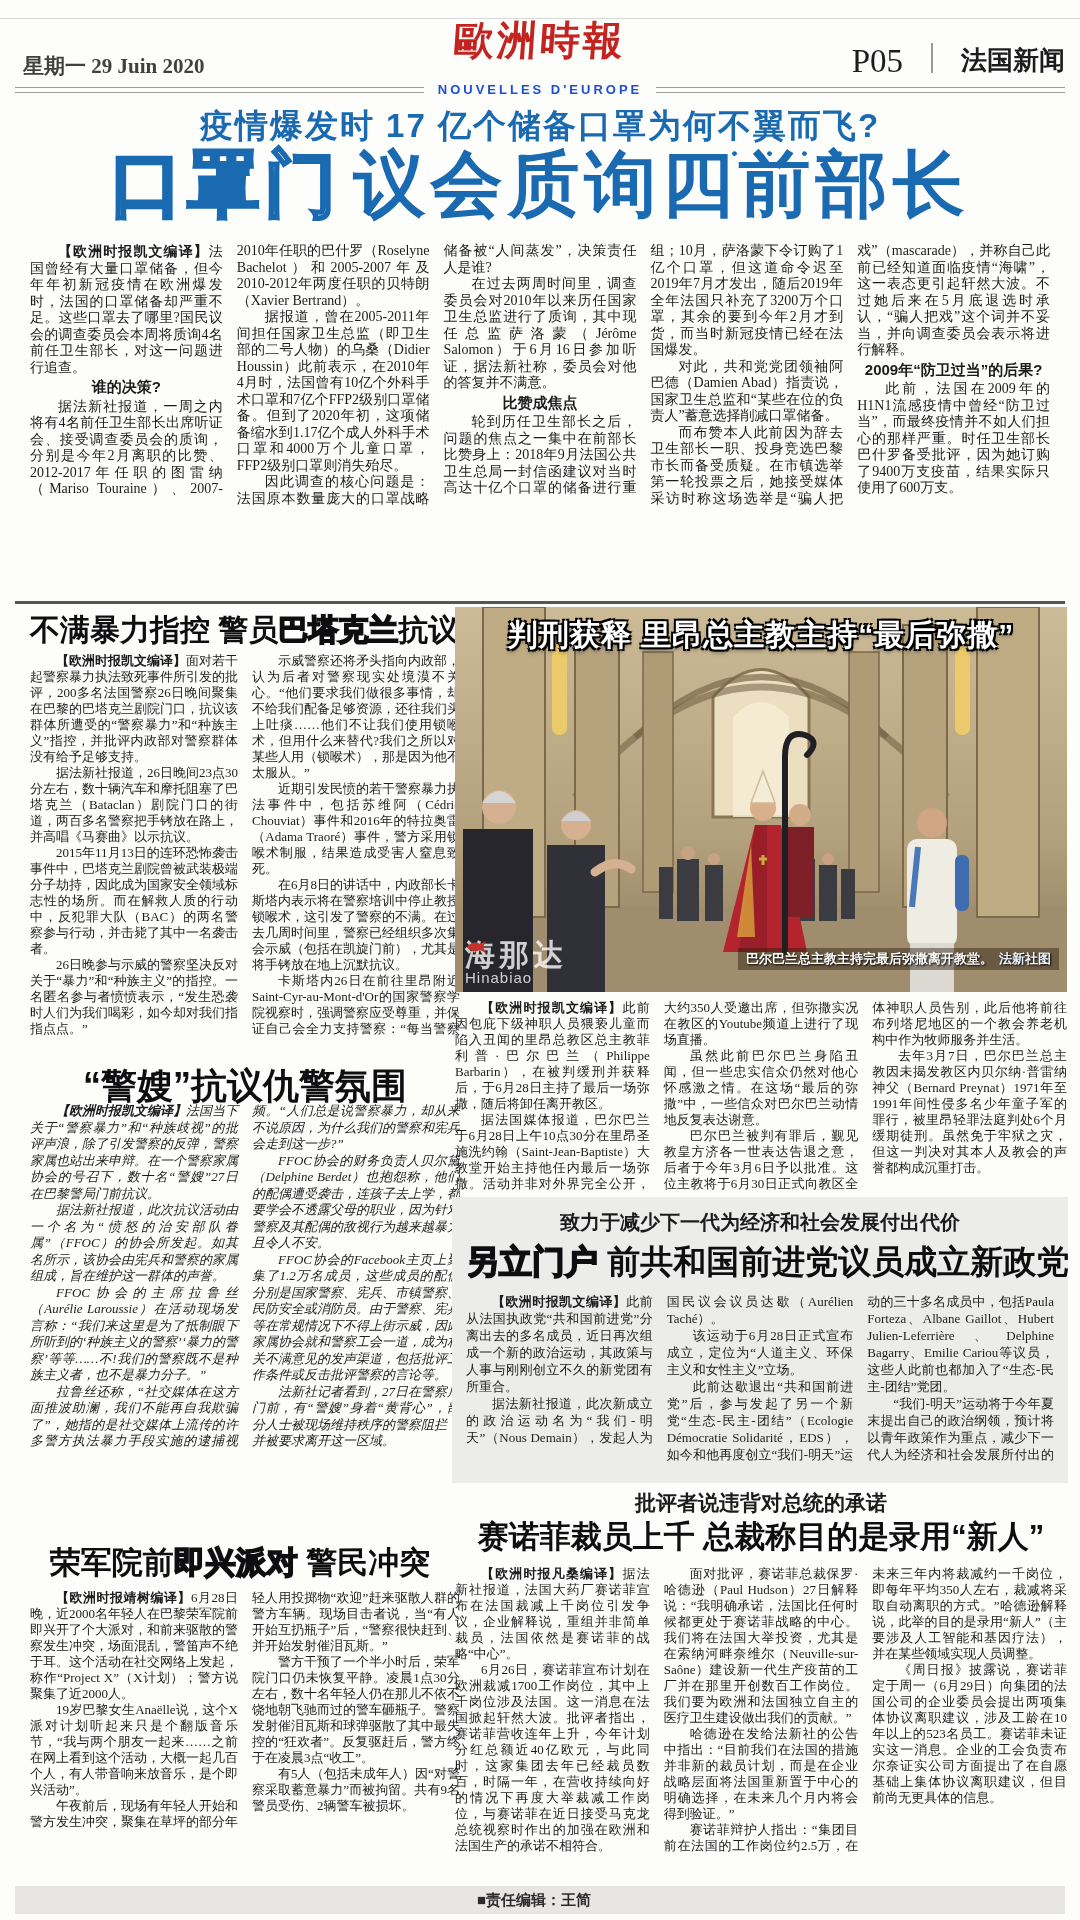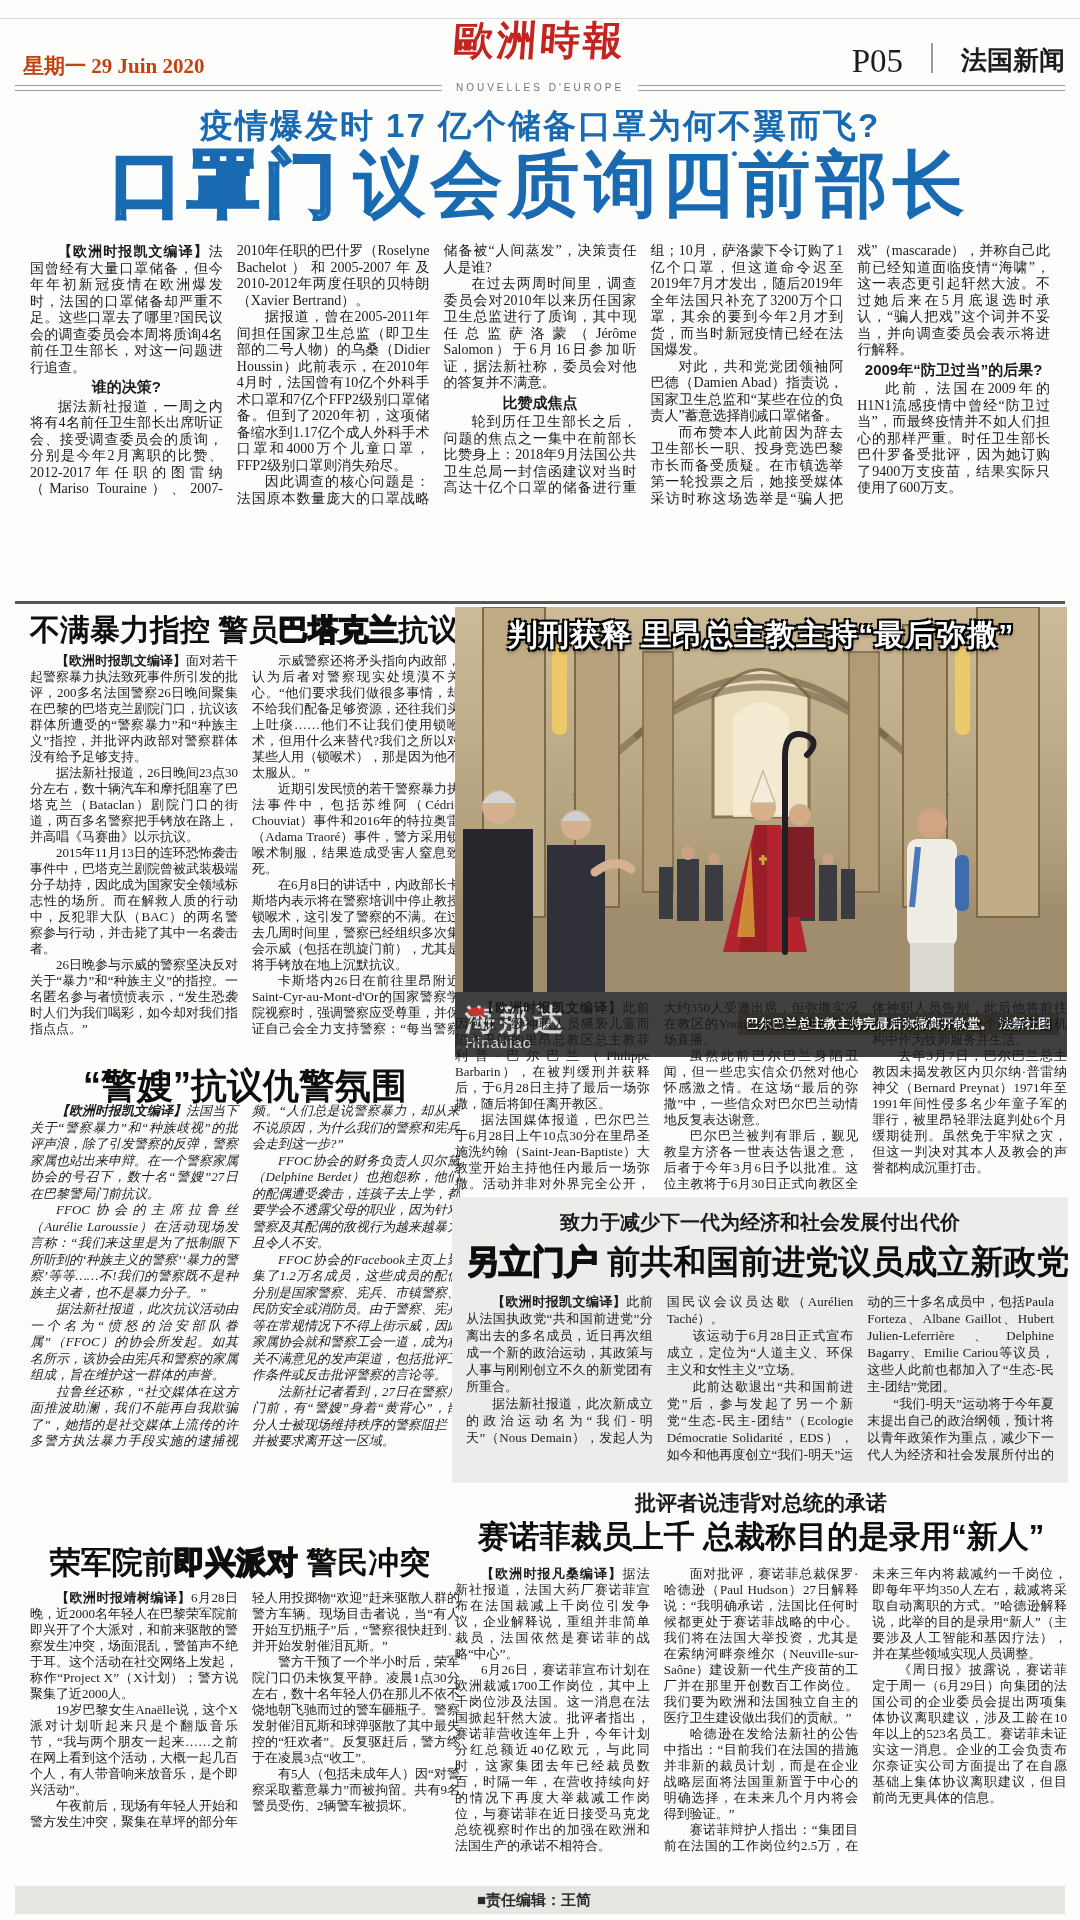--- a/index.html
+++ b/index.html
@@ -4,31 +4,31 @@
 <style>
   html,body{margin:0;padding:0;background:#ffffff;}
   .page{position:relative;width:1080px;height:1920px;background:#fdfdfc;overflow:hidden;
         font-family:"Liberation Serif","DejaVu Serif",serif;color:#1c1c1e;}
   .sans{font-family:"Liberation Sans","DejaVu Sans",sans-serif;}
   .abs{position:absolute;}
 
   
   .top-hairline{position:absolute;top:18px;left:0;width:1080px;height:1px;background:#d8d8d6;}
   .header{position:absolute;top:30px;left:15px;width:1050px;height:52px;}
-  .header-date{position:absolute;left:8px;bottom:2px;font-size:21px;font-weight:bold;color:#c2410c;}
+  .header-date{position:absolute;left:8px;bottom:2px;font-size:21px;font-weight:bold;color:#404040;}
   .masthead{position:absolute;left:50%;transform:translateX(-50%);bottom:14px;
             font-size:40px;font-weight:900;color:#c32420;letter-spacing:3px;white-space:nowrap;
             font-family:"Liberation Serif","DejaVu Serif",serif;transform:translateX(-50%) skewX(-4deg);}
   .page-id{position:absolute;right:0;bottom:2px;display:flex;gap:28px;}
   .page-no{font-size:33px;color:#1c1c1e;font-family:"Liberation Serif","DejaVu Serif",serif;}
   .page-id-sep{width:2px;height:30px;background:#9a9a9a;}
   .page-section{font-size:26px;font-weight:900;}
   .header-rule{position:absolute;top:82px;left:15px;width:1050px;display:flex;align-items:center;}
   .rule-line{flex:1;height:4px;border-top:1px solid #9b9b99;border-bottom:1px solid #9b9b99;}
-  .masthead-sub{padding:0 14px;font-size:10px;letter-spacing:3px;color:#737373;font-weight:normal;white-space:nowrap;}
+  .masthead-sub{padding:0 14px;font-size:13px;letter-spacing:3px;color:#1d4ed8;font-weight:bold;white-space:nowrap;}
 
   
   .kicker{position:absolute;top:104px;left:15px;width:1050px;text-align:center;
           font-size:33px;font-weight:900;color:#1a6ab2;letter-spacing:2px;white-space:nowrap;}
   .kicker .emph{-webkit-text-emphasis:filled dot #1a6ab2;-webkit-text-emphasis-position:under right;
                 text-emphasis:filled dot #1a6ab2;text-emphasis-position:under right;}
   .main-title{position:absolute;top:145px;left:15px;width:1050px;text-align:center;
               font-size:72px;font-weight:900;color:#1a6ab2;letter-spacing:5px;white-space:nowrap;line-height:1.1;}
   .outline-blue{color:#ffffff;-webkit-text-stroke:3px #1a6ab2;margin-right:12px;text-align:center;}
   .outline-black{color:#000000;-webkit-text-stroke:1.7px #0e0e10;}
@@ -42,21 +42,21 @@
   #top-body{top:243px;left:30px;width:1020px;height:352px;column-count:5;font-size:14px;line-height:16.5px;}
   #top-body .flow-sub{font-size:15px;}
   .rule-mid{position:absolute;top:601px;left:15px;width:1050px;height:3px;background:#55555a;}
 
   #bataclan-title{top:610px;left:30px;width:430px;font-size:30px;font-weight:900;white-space:nowrap;color:#0e0e10;}
   #bataclan-body{top:653px;left:30px;width:430px;height:404px;column-count:2;font-size:13px;line-height:16px;}
   #jingsao-title{top:1062px;left:30px;width:430px;text-align:center;font-size:36px;font-weight:900;color:#0e0e10;}
   #jingsao-body{top:1103px;left:30px;width:430px;height:424px;column-count:2;font-size:13px;line-height:16.5px;font-style:italic;}
 
   
-  .photo{position:absolute;top:607px;left:455px;width:612px;height:450px;overflow:hidden;background:#404040;}
+  .photo{position:absolute;top:607px;left:455px;width:612px;height:385px;overflow:hidden;background:#404040;}
   .photo svg{position:absolute;inset:0;}
   .photo-title{position:absolute;top:8px;left:0;width:100%;text-align:center;font-size:30px;font-weight:900;
                color:#ffffff;letter-spacing:1px;white-space:nowrap;
                text-shadow:-2px -2px 0 #000,2px -2px 0 #000,-2px 2px 0 #000,2px 2px 0 #000,0 3px 4px rgba(0,0,0,.5);}
   .photo-caption{position:absolute;right:8px;bottom:22px;font-size:13px;font-weight:bold;color:#fff;
                  background:rgba(40,28,14,.45);padding:2px 8px;
                  text-shadow:1px 1px 2px #000;}
   .photo-caption .credit{color:#eaf3ff;margin-left:6px;}
   .watermark{position:absolute;left:10px;bottom:6px;color:rgba(255,255,255,.78);line-height:1.05;}
   .watermark .wm-cn{font-size:30px;font-weight:bold;letter-spacing:4px;display:inline-block;}
@@ -143,22 +143,22 @@
     <p>26日晚参与示威的警察坚决反对关于“暴力”和“种族主义”的指控。一名匿名参与者愤愤表示，“发生恐袭时人们为我们喝彩，如今却对我们指指点点。”</p>
     <p>示威警察还将矛头指向内政部，认为后者对警察现实处境漠不关心。“他们要求我们做很多事情，却不给我们配备足够资源，还往我们头上吐痰……他们不让我们使用锁喉术，但用什么来替代?我们之所以对某些人用（锁喉术），那是因为他不太服从。”</p>
     <p>近期引发民愤的若干警察暴力执法事件中，包括苏维阿（Cédric Chouviat）事件和2016年的特拉奥雷（Adama Traoré）事件，警方采用锁喉术制服，结果造成受害人窒息致死。</p>
     <p>在6月8日的讲话中，内政部长卡斯塔内表示将在警察培训中停止教授锁喉术，这引发了警察的不满。在过去几周时间里，警察已经组织多次集会示威（包括在凯旋门前），尤其是将手铐放在地上沉默抗议。</p>
     <p>卡斯塔内26日在前往里昂附近Saint-Cyr-au-Mont-d'Or的国家警察学院视察时，强调警察应受尊重，并保证自己会全力支持警察：“每当警察的荣誉受到攻击时，我们都会挺身而出捍卫……你们并不孤单。”</p>
   </div>
 
   <div class="abs sans" id="jingsao-title">“警嫂”抗议仇警氛围</div>
   <div class="flow" id="jingsao-body">
     <p><b class="lead">【欧洲时报凯文编译】</b><span>法国当下关于“警察暴力”和“种族歧视”的批评声浪，除了引发警察的反弹，警察家属也站出来申辩。在一个警察家属协会的号召下，数十名“警嫂”27日在巴黎警局门前抗议。</span></p>
+    <p>据法新社报道，此次抗议活动由一个名为“愤怒的治安部队眷属”（FFOC）的协会所发起。如其名所示，该协会由宪兵和警察的家属组成，旨在维护这一群体的声誉。</p>
     <p>FFOC协会的主席拉鲁丝（Aurélie Laroussie）在活动现场发言称：“我们来这里是为了抵制眼下所听到的‘种族主义的警察’‘暴力的警察’等等……不!我们的警察既不是种族主义者，也不是暴力分子。”</p>
-    <p>据法新社报道，此次抗议活动由一个名为“愤怒的治安部队眷属”（FFOC）的协会所发起。如其名所示，该协会由宪兵和警察的家属组成，旨在维护这一群体的声誉。</p>
     <p>拉鲁丝还称，“社交媒体在这方面推波助澜，我们不能再自我欺骗了”，她指的是社交媒体上流传的许多警方执法暴力手段实施的逮捕视频。“人们总是说警察暴力，却从来不说原因，为什么我们的警察和宪兵会走到这一步?”</p>
     <p>FFOC协会的财务负责人贝尔黛（Delphine Berdet）也抱怨称，他们的配偶遭受袭击，连孩子去上学，都要学会不透露父母的职业，因为针对警察及其配偶的敌视行为越来越暴力且令人不安。</p>
     <p>FFOC协会的Facebook主页上聚集了1.2万名成员，这些成员的配偶分别是国家警察、宪兵、市镇警察、民防安全或消防员。由于警察、宪兵等在常规情况下不得上街示威，因此家属协会就和警察工会一道，成为相关不满意见的发声渠道，包括批评工作条件或反击批评警察的言论等。</p>
     <p>法新社记者看到，27日在警察局门前，有“警嫂”身着“黄背心”，部分人士被现场维持秩序的警察阻拦，并被要求离开这一区域。</p>
   </div>
 
   <div class="photo">
     <svg viewBox="0 0 612 385" preserveAspectRatio="none">
       <defs>
         <linearGradient id="bg" x1="0" y1="0" x2="0" y2="1">

